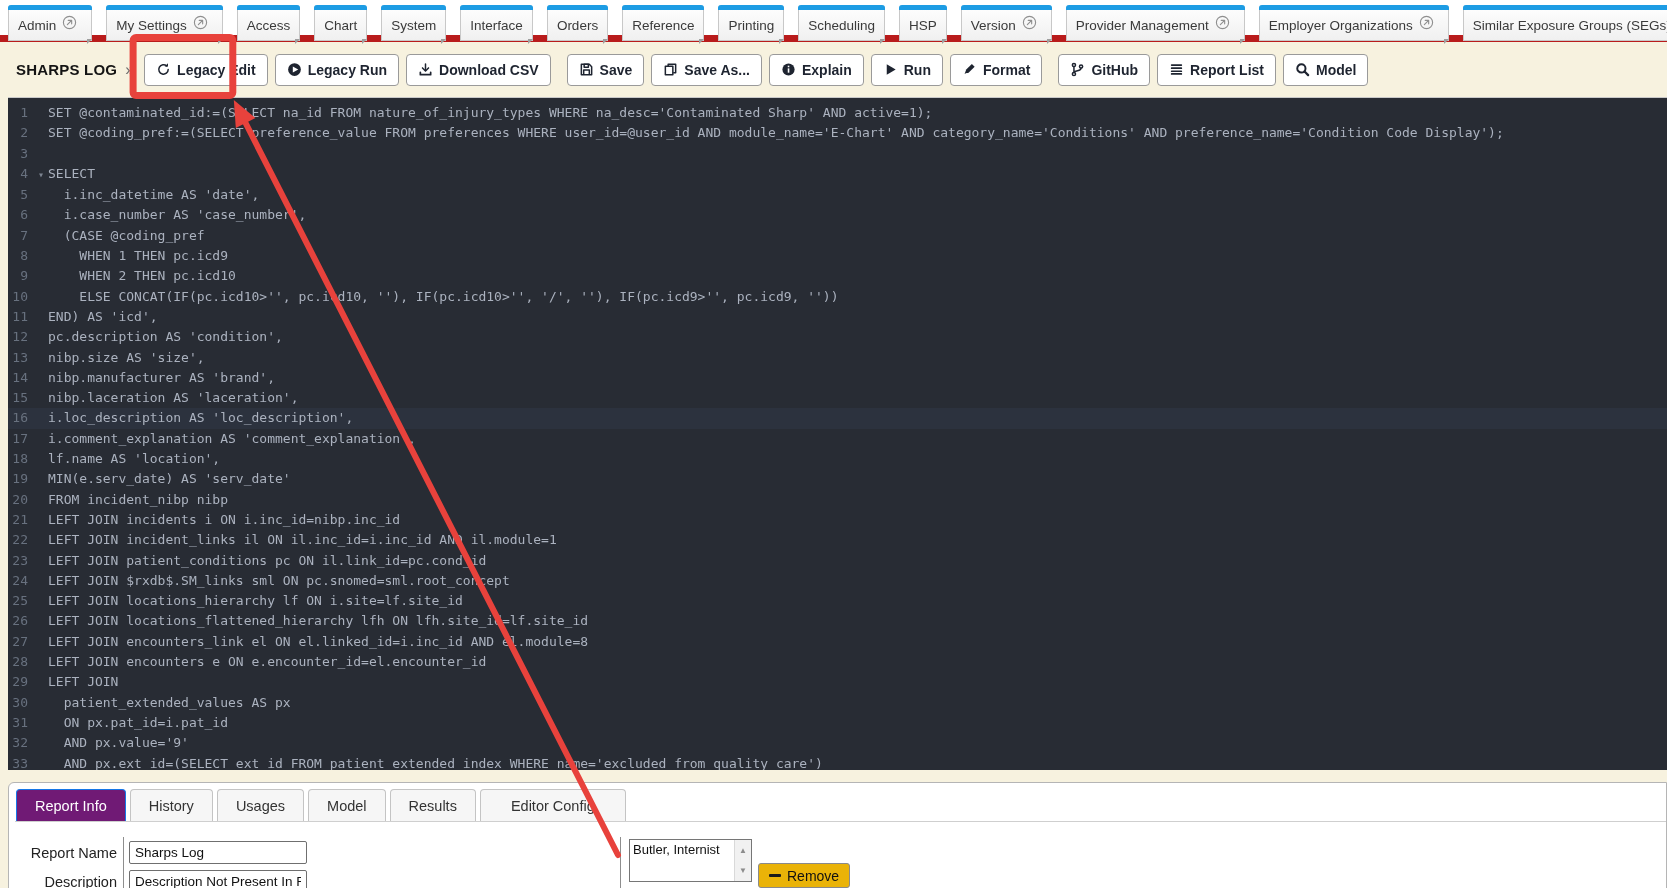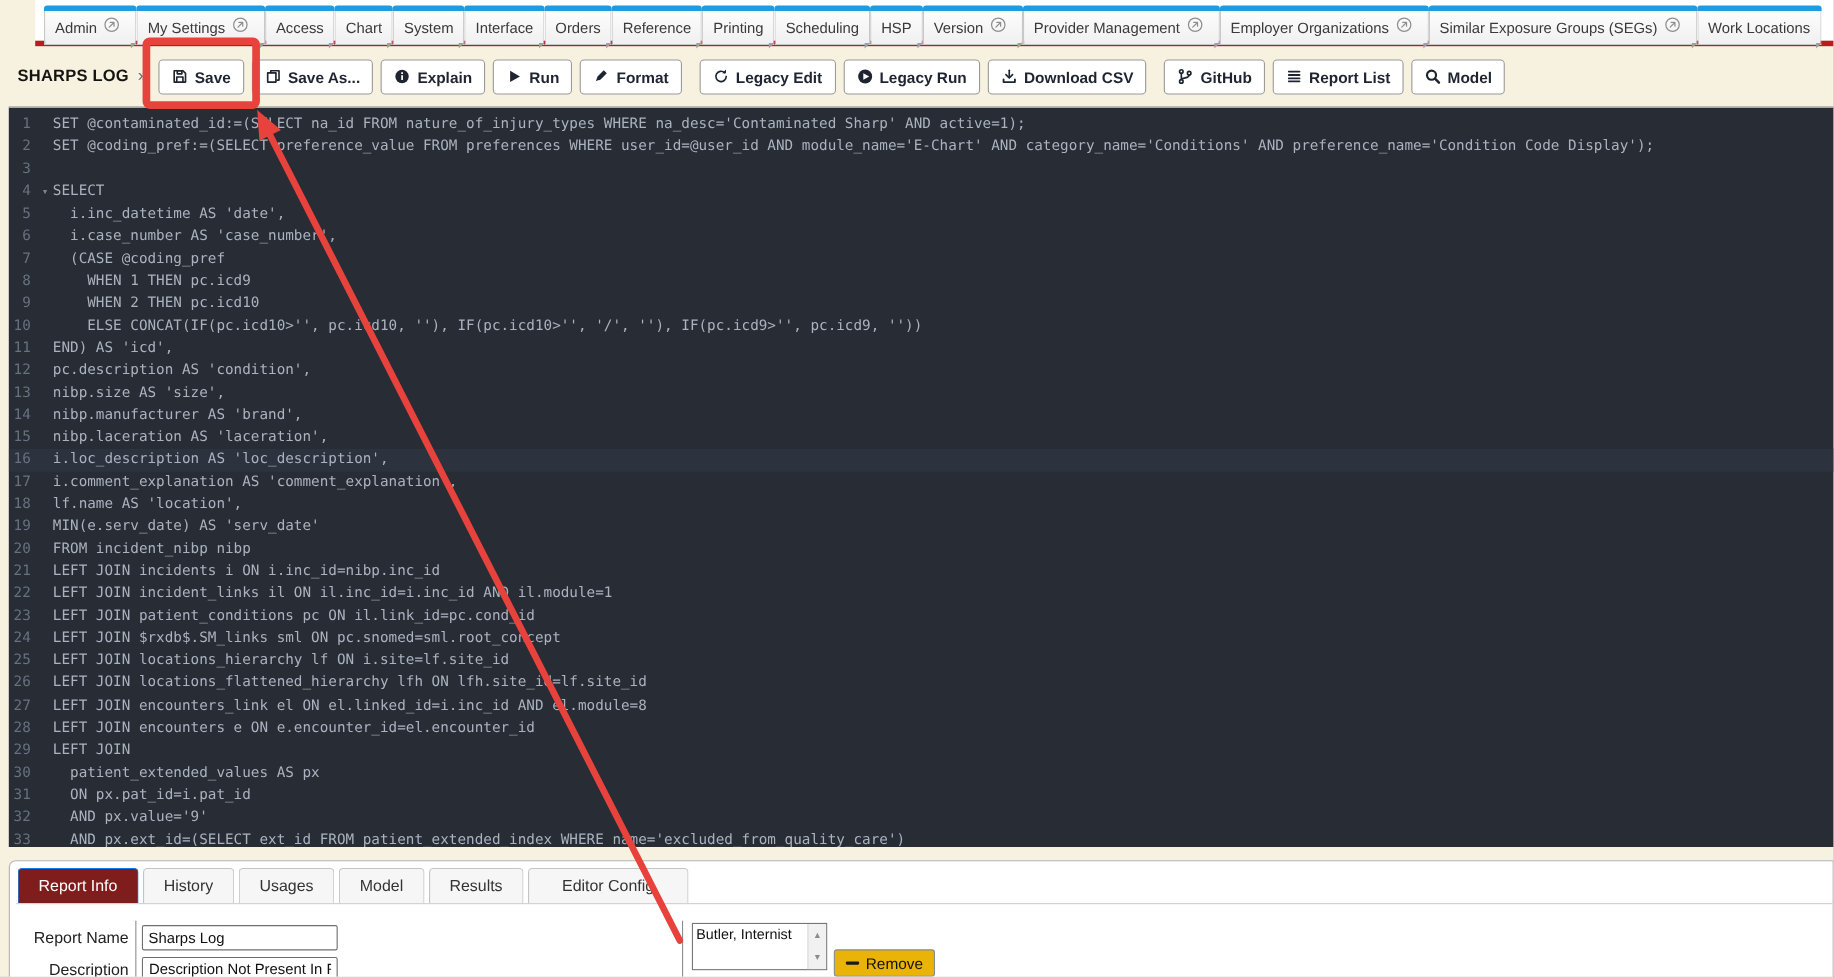--- a/index.html
+++ b/index.html
@@ -2,22 +2,22 @@
 <html style="--beige: #f7f2df; --accent: #1d9ce4; --edbg: #282c34; --tkplain: #abb2bf; --tkkw: #c678dd; --tkstr: #98c379; --tkid: #e06c75; --tknum: #e5c07b; --tkvar: #b9c0cc;"><head>
 <meta charset="utf-8">
 <style>
   * { margin:0; padding:0; box-sizing:border-box; }
   html,body { width:1667px; height:888px; overflow:hidden; }
   body { font-family:"Liberation Sans", sans-serif; }
   #page { position:relative; width:1667px; height:888px; background:var(--beige,#f7f2df); overflow:hidden; }
 
   
   #topnav { position:absolute; top:0; left:0; right:0; height:42px; background:#fff;
-            border-bottom:5px solid #b91c1c; display:flex; align-items:flex-start;
-            padding:5px 0 0 8px; gap:0;margin-left:32px; }
+            border-bottom:7px solid #b91c1c; display:flex; align-items:flex-start;
+            padding:5px 0 0 8px; gap:14px; }
   .nav-tab { position:relative; display:flex; align-items:center; gap:6px; height:36px;
              padding:5px 9px 0 9px; background:linear-gradient(#ffffff,#f0f0f0);
              border:1px solid #c8c8c8; border-top:none; border-radius:4px 4px 0 0;
              font-size:13.5px; color:#3a3a3a; white-space:nowrap; cursor:pointer; }
   .nav-tab::before { content:""; position:absolute; top:0; left:-1px; right:-1px; height:5px;
              background:var(--accent,#1d9ce4); border-radius:3px 3px 0 0; }
   .nav-tab::after { content:""; position:absolute; right:-1px; bottom:-4px; width:0; height:0;
              border-top:5px solid #9f9f9f; border-right:5px solid transparent; }
   .help-ic { display:inline-flex; width:20px; height:20px; }
 
@@ -44,21 +44,21 @@
   .fold { display:inline-block; width:14px; color:#7c8490; font-size:10px; text-align:center; }
 
   
   #panel { position:absolute; top:782px; left:8px; width:1659px; height:120px; background:#fff;
            border:1px solid #b5b5b5; border-radius:6px 0 0 0; }
   #ptabs { position:absolute; top:6px; left:6px; right:0; height:33px; display:flex; gap:4px;
            border-bottom:1px solid #cfcfcf; padding-left:1px; }
   .p-tab { height:32px; padding:0 18px; display:flex; align-items:center; font-size:14.5px;
            color:#333; background:#f6f6f6; border:1px solid #c4c4c4; border-bottom:none;
            border-radius:4px 4px 0 0; cursor:pointer; margin-bottom:-1px; }
-  .p-tab.active { background:#7f1d1d; border-color:#1677e8; color:#fff; }
+  .p-tab.active { background:#701a75; border-color:#1677e8; color:#fff; }
   .p-tab.wide { padding:0 30px; }
 
   .fdiv { position:absolute; width:1px; background:#8e8e8e; }
   .flabel { position:absolute; font-size:14.5px; color:#222; text-align:right; }
   .finput { position:absolute; height:23px; border:1px solid #6f6f6f; border-radius:2px;
             font-size:13.5px; padding:0 5px; color:#111; background:#fff;
             font-family:"Liberation Sans",sans-serif; }
   #listbox { position:absolute; left:620px; top:56px; width:123px; height:43px; background:#fff;
              border:1px solid #767676; display:flex; }
   #lb-opts { flex:1; overflow:hidden; }
@@ -169,20 +169,50 @@
     </nav>
 
   <div id="toolbar">
     <span id="rpt-title">SHARPS LOG</span>
     <span id="rpt-chevron">»</span>
     <span id="tb-groups" style="display:flex">
         <span class="btn-group">
           <button class="tb-btn">
             <span style="display: inline-flex;">
               <svg width="15" height="15" viewBox="0 0 16 16" fill="none" stroke="#1e2430" stroke-width="1.6" stroke-linecap="round" stroke-linejoin="round">
+                <path d="M13 8a5 5 0 1 1-1.6-3.7"></path>
+                <path d="M12.8 1.2v3.6H9.2z" fill="#1e2430" stroke="none"></path>
+              </svg>
+            </span>
+            <span>Legacy Edit</span>
+          </button>
+          <button class="tb-btn">
+            <span style="display: inline-flex;">
+              <svg width="15" height="15" viewBox="0 0 16 16" fill="none" stroke="#1e2430" stroke-width="1.6" stroke-linecap="round" stroke-linejoin="round">
+                <circle cx="8" cy="8" r="6.8" fill="#1e2430" stroke="none"></circle>
+                <path d="M6.2 4.8L12 8l-5.8 3.2z" fill="#fff" stroke="none"></path>
+              </svg>
+            </span>
+            <span>Legacy Run</span>
+          </button>
+          <button class="tb-btn">
+            <span style="display: inline-flex;">
+              <svg width="15" height="15" viewBox="0 0 16 16" fill="none" stroke="#1e2430" stroke-width="1.6" stroke-linecap="round" stroke-linejoin="round">
+                <path d="M8 2v7"></path>
+                <path d="M4.8 6.3L8 9.5l3.2-3.2"></path>
+                <path d="M2.5 11v2.5h11V11" stroke-width="1.8"></path>
+              </svg>
+            </span>
+            <span>Download CSV</span>
+          </button>
+        </span>
+        <span class="btn-group">
+          <button class="tb-btn">
+            <span style="display: inline-flex;">
+              <svg width="15" height="15" viewBox="0 0 16 16" fill="none" stroke="#1e2430" stroke-width="1.6" stroke-linecap="round" stroke-linejoin="round">
                 <path d="M2.5 2.5h8.5l2.5 2.5v8.5h-11z"></path>
                 <path d="M5 13v-4.5h6V13"></path>
                 <path d="M5.5 2.5h4.5v3h-4.5z"></path>
               </svg>
             </span>
             <span>Save</span>
           </button>
           <button class="tb-btn">
             <span style="display: inline-flex;">
               <svg width="15" height="15" viewBox="0 0 16 16" fill="none" stroke="#1e2430" stroke-width="1.6" stroke-linecap="round" stroke-linejoin="round">
@@ -211,50 +241,20 @@
             <span>Run</span>
           </button>
           <button class="tb-btn">
             <span style="display: inline-flex;">
               <svg width="15" height="15" viewBox="0 0 16 16" fill="none" stroke="#1e2430" stroke-width="1.6" stroke-linecap="round" stroke-linejoin="round">
                 <path d="M2.5 13.5l2-5.5 6-6 3 3-6 6z" fill="#1e2430" stroke="none"></path>
                 <path d="M2.5 13.5l3-1" stroke="#fff"></path>
               </svg>
             </span>
             <span>Format</span>
-          </button>
-        </span>
-        <span class="btn-group">
-          <button class="tb-btn">
-            <span style="display: inline-flex;">
-              <svg width="15" height="15" viewBox="0 0 16 16" fill="none" stroke="#1e2430" stroke-width="1.6" stroke-linecap="round" stroke-linejoin="round">
-                <path d="M13 8a5 5 0 1 1-1.6-3.7"></path>
-                <path d="M12.8 1.2v3.6H9.2z" fill="#1e2430" stroke="none"></path>
-              </svg>
-            </span>
-            <span>Legacy Edit</span>
-          </button>
-          <button class="tb-btn">
-            <span style="display: inline-flex;">
-              <svg width="15" height="15" viewBox="0 0 16 16" fill="none" stroke="#1e2430" stroke-width="1.6" stroke-linecap="round" stroke-linejoin="round">
-                <circle cx="8" cy="8" r="6.8" fill="#1e2430" stroke="none"></circle>
-                <path d="M6.2 4.8L12 8l-5.8 3.2z" fill="#fff" stroke="none"></path>
-              </svg>
-            </span>
-            <span>Legacy Run</span>
-          </button>
-          <button class="tb-btn">
-            <span style="display: inline-flex;">
-              <svg width="15" height="15" viewBox="0 0 16 16" fill="none" stroke="#1e2430" stroke-width="1.6" stroke-linecap="round" stroke-linejoin="round">
-                <path d="M8 2v7"></path>
-                <path d="M4.8 6.3L8 9.5l3.2-3.2"></path>
-                <path d="M2.5 11v2.5h11V11" stroke-width="1.8"></path>
-              </svg>
-            </span>
-            <span>Download CSV</span>
           </button>
         </span>
         <span class="btn-group">
           <button class="tb-btn">
             <span style="display: inline-flex;">
               <svg width="15" height="15" viewBox="0 0 16 16" fill="none" stroke="#1e2430" stroke-width="1.6" stroke-linecap="round" stroke-linejoin="round">
                 <circle cx="4.2" cy="3.2" r="1.7"></circle>
                 <circle cx="4.2" cy="12.8" r="1.7"></circle>
                 <circle cx="11.8" cy="4.8" r="1.7"></circle>
                 <path d="M4.2 4.9v6.2M11.8 6.5c0 3-3.5 2.4-7 3.8"></path>

